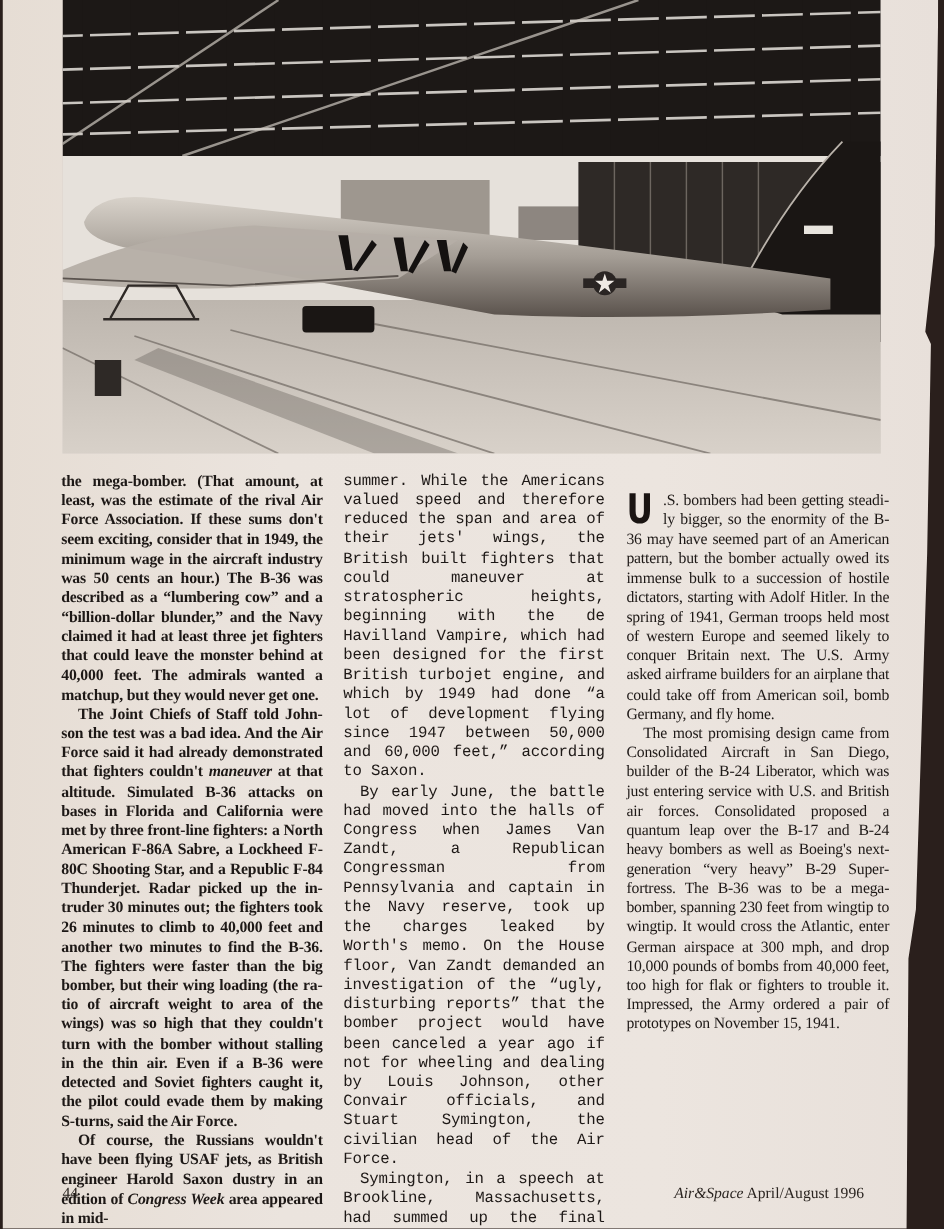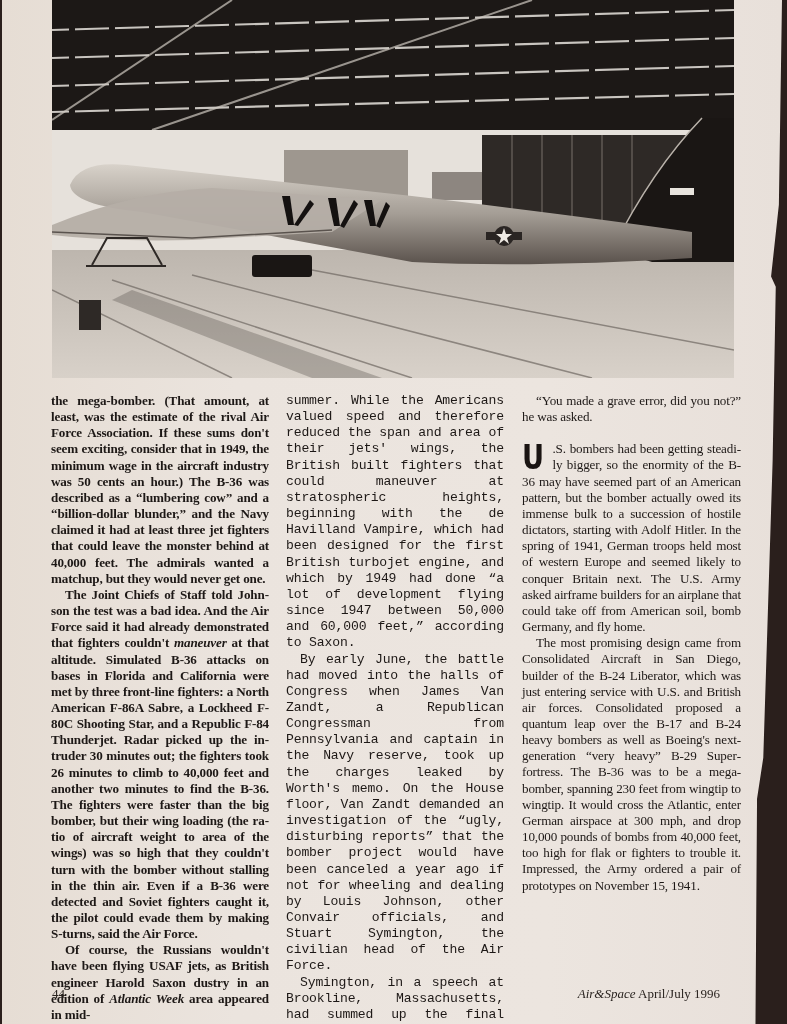--- a/index.html
+++ b/index.html
@@ -140,30 +140,29 @@
         <path d="M40,265 L55,238 L95,238 L110,265"></path>
         <line x1="34" y1="266" x2="114" y2="266"></line>
       </g>
       <rect x="27" y="300" width="22" height="30" fill="#2e2926"></rect>
     </svg>
   </div>
 
   <div class="col" id="col1">
     <p>the mega-bomber. (That amount, at least, was the estimate of the rival Air Force Association. If these sums don't seem exciting, consider that in 1949, the minimum wage in the aircraft in­dustry was 50 cents an hour.) The B-36 was described as a “lumbering cow” and a “billion-dollar blunder,” and the Navy claimed it had at least three jet fighters that could leave the monster behind at 40,000 feet. The admirals wanted a matchup, but they would nev­er get one.</p>
     <p class="ind"><span>The Joint Chiefs of Staff told John­son the test was a bad idea. And the Air Force said it had already demonstrat­ed that fighters couldn't </span><i>maneuver</i><span> at that altitude. Simulated B-36 attacks on bases in Florida and California were met by three front-line fighters: a North American F-86A Sabre, a Lockheed F-80C Shooting Star, and a Republic F-84 Thunderjet. Radar picked up the in­truder 30 minutes out; the fighters took 26 minutes to climb to 40,000 feet and another two minutes to find the B-36. The fighters were faster than the big bomber, but their wing loading (the ra­tio of aircraft weight to area of the wings) was so high that they couldn't turn with the bomber without stalling in the thin air. Even if a B-36 were detected and Soviet fighters caught it, the pilot could evade them by making S-turns, said the Air Force.</span></p>
-    <p class="ind"><span>Of course, the Russians wouldn't have been flying USAF jets, as British engi­neer Harold Saxon dustry in an edition of </span><i>Atlantic Week</i><span> area appeared in mid-</span></p>
+    <p class="ind"><span>Of course, the Russians wouldn't have been flying USAF jets, as British engi­neer Harold Saxon dustry in an edition of </span><i>Congress Week</i><span> area appeared in mid-</span></p>
   </div>
 
   <div class="col" id="col2">
     <p>summer. While the Americans valued speed and therefore reduced the span and area of their jets' wings, the British built fighters that could maneuver at stratospheric heights, beginning with the de Havilland Vampire, which had been designed for the first British tur­bojet engine, and which by 1949 had done “a lot of development flying since 1947 between 50,000 and 60,000 feet,” according to Saxon.</p>
     <p class="ind">By early June, the battle had moved into the halls of Congress when James Van Zandt, a Republican Congressman from Pennsylvania and captain in the Navy reserve, took up the charges leaked by Worth's memo. On the House floor, Van Zandt demanded an investigation of the “ugly, disturbing reports” that the bomber project would have been canceled a year ago if not for wheeling and dealing by Louis Johnson, other Convair officials, and Stuart Syming­ton, the civilian head of the Air Force.</p>
     <p class="ind">Symington, in a speech at Brookline, Massachusetts, had summed up the fi­nal judgment on the B-36: The bomber could “take off from bases on this con­tinent, penetrate enemy defenses, de­stroy any major urban industrial area in the world, and return non-stop to the point of take-off.” Symington's claim was preposterous, but it was widely be­lieved. So Congress did what it does best: It scheduled hearings. But they were delayed until August, infuriating Van Zandt, and also broadened into a debate about the strategic roles of the Air Force and Navy. During the dra-</p>
   </div>
 
   <div class="col" id="col3">
-    <p class="ind">“You made a grave error, did you not?” he was asked.</p>
     <p class="gap"><span class="dropcap">U</span><span>.S. bombers had been getting steadi­ly bigger, so the enormity of the B-36 may have seemed part of an Amer­ican pattern, but the bomber actually owed its immense bulk to a succession of hostile dictators, starting with Adolf Hitler. In the spring of 1941, German troops held most of western Europe and seemed likely to conquer Britain next. The U.S. Army asked airframe builders for an airplane that could take off from American soil, bomb Germany, and fly home.</span></p>
     <p class="ind">The most promising design came from Consolidated Aircraft in San Diego, builder of the B-24 Liberator, which was just entering service with U.S. and British air forces. Consolidated proposed a quantum leap over the B-17 and B-24 heavy bombers as well as Boeing's next-generation “very heavy” B-29 Super­fortress. The B-36 was to be a mega-bomber, spanning 230 feet from wingtip to wingtip. It would cross the Atlantic, enter German airspace at 300 mph, and drop 10,000 pounds of bombs from 40,000 feet, too high for flak or fighters to trouble it. Impressed, the Army or­dered a pair of prototypes on Novem­ber 15, 1941.</p>
   </div>
 
   <div class="footer" id="page-number">44</div>
-  <div class="footer" id="footer-pub"><i>Air&amp;Space</i><span> April/July 1996</span></div>
+  <div class="footer" id="footer-pub"><i>Air&amp;Space</i><span> April/August 1996</span></div>
 </div>
 
 </body></html>

